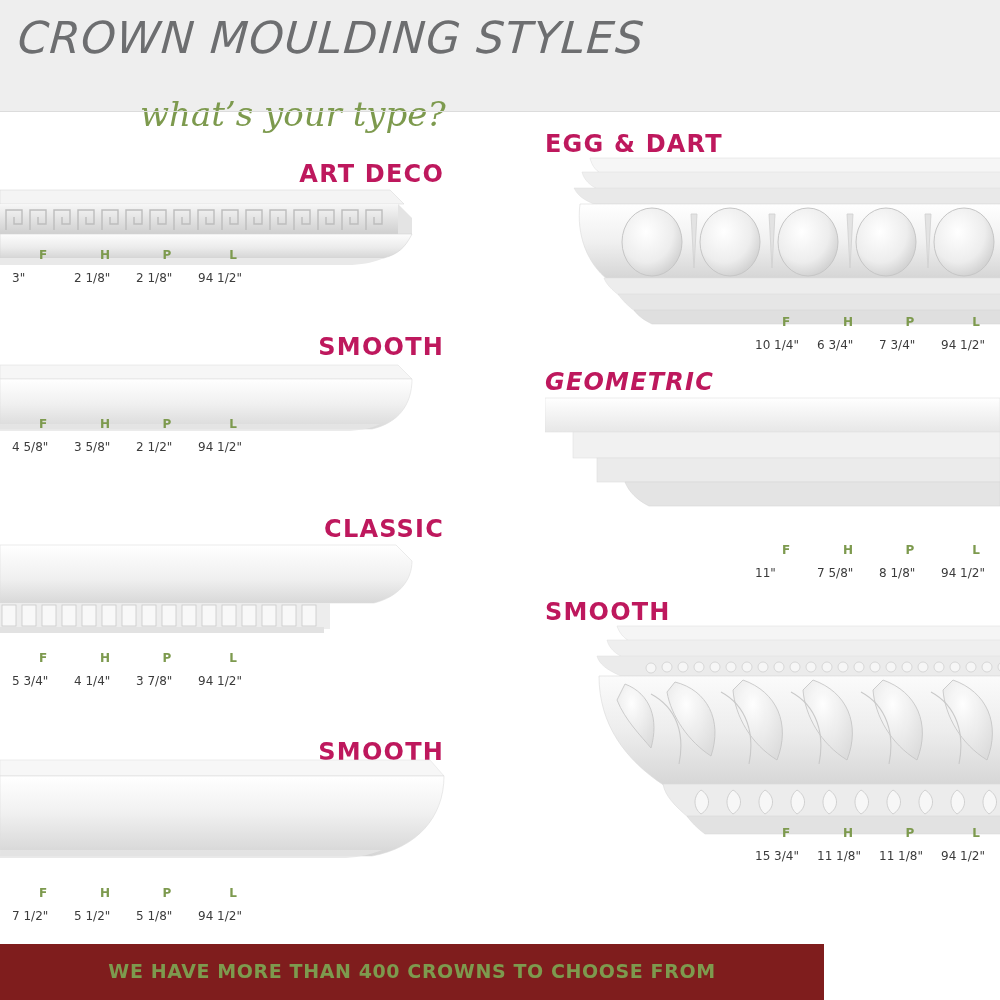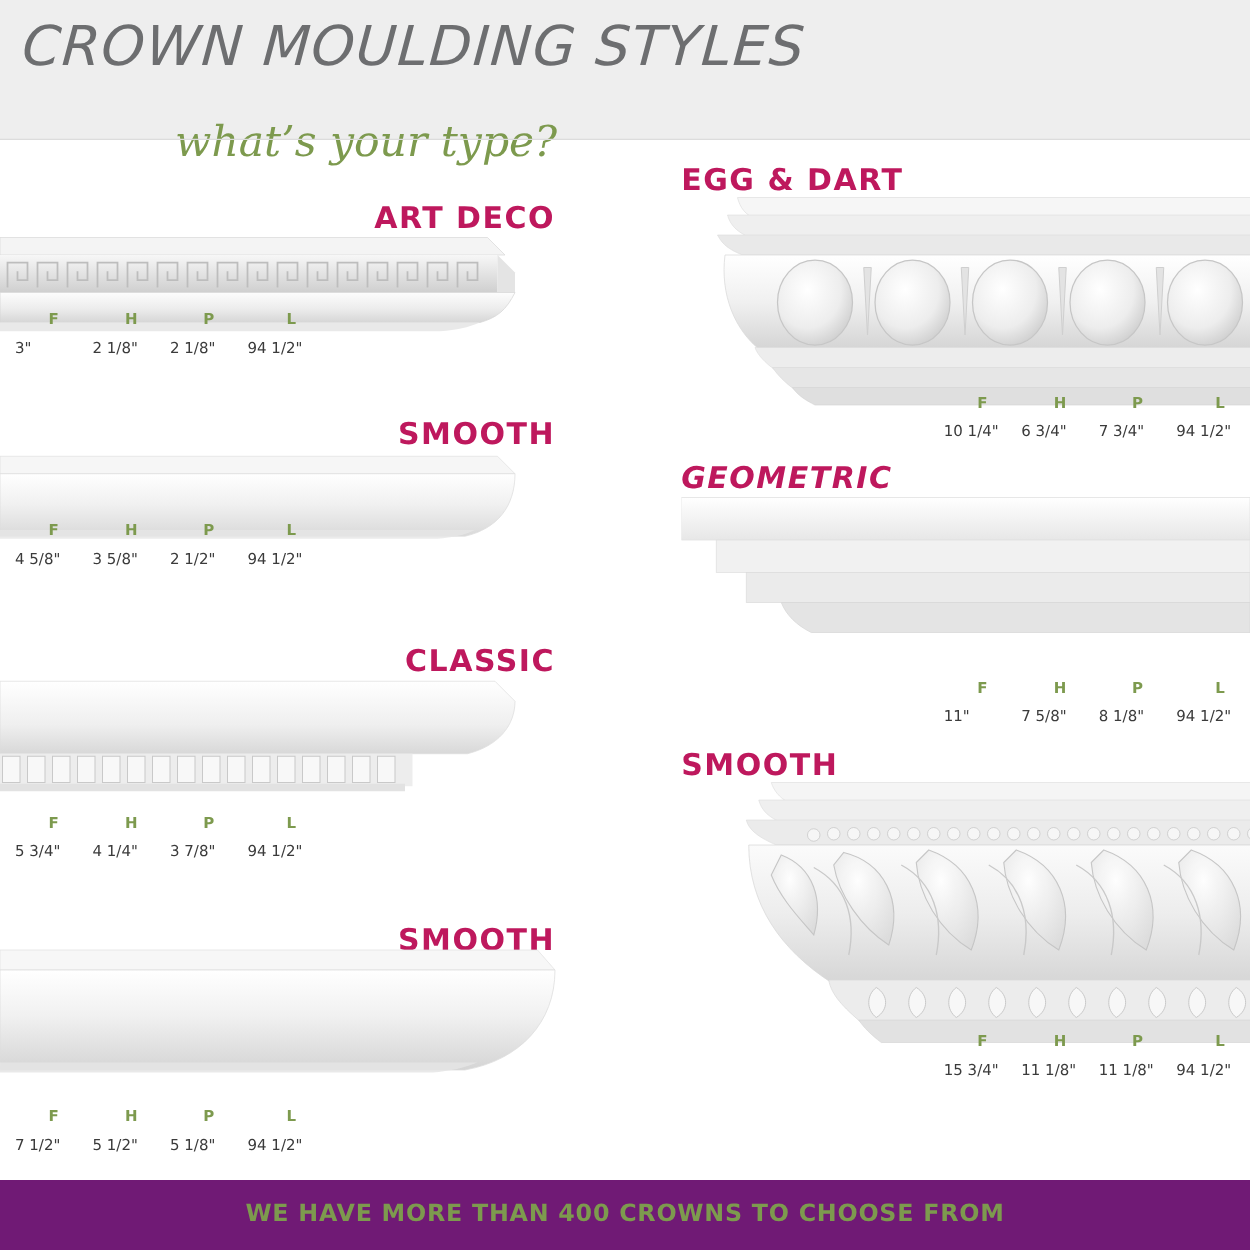--- a/index.html
+++ b/index.html
@@ -46,23 +46,23 @@
     font-family: "DejaVu Serif", serif;
     white-space: nowrap;
     margin-top: 32px;
   }
 
   
   .footer {
     position: absolute;
     left: 0;
     bottom: 0;
-    width: 1000px;
+    width: 824px;
     height: 56px;
-    background: #701a75;
+    background: #7f1d1d;
   }
   .footer-text {
     position: absolute;
     width: 100%;
     text-align: center;
     top: 16px;
     font-size: 19px;
     font-weight: bold;
     letter-spacing: 0.6px;
     color: #7d9a4e;

